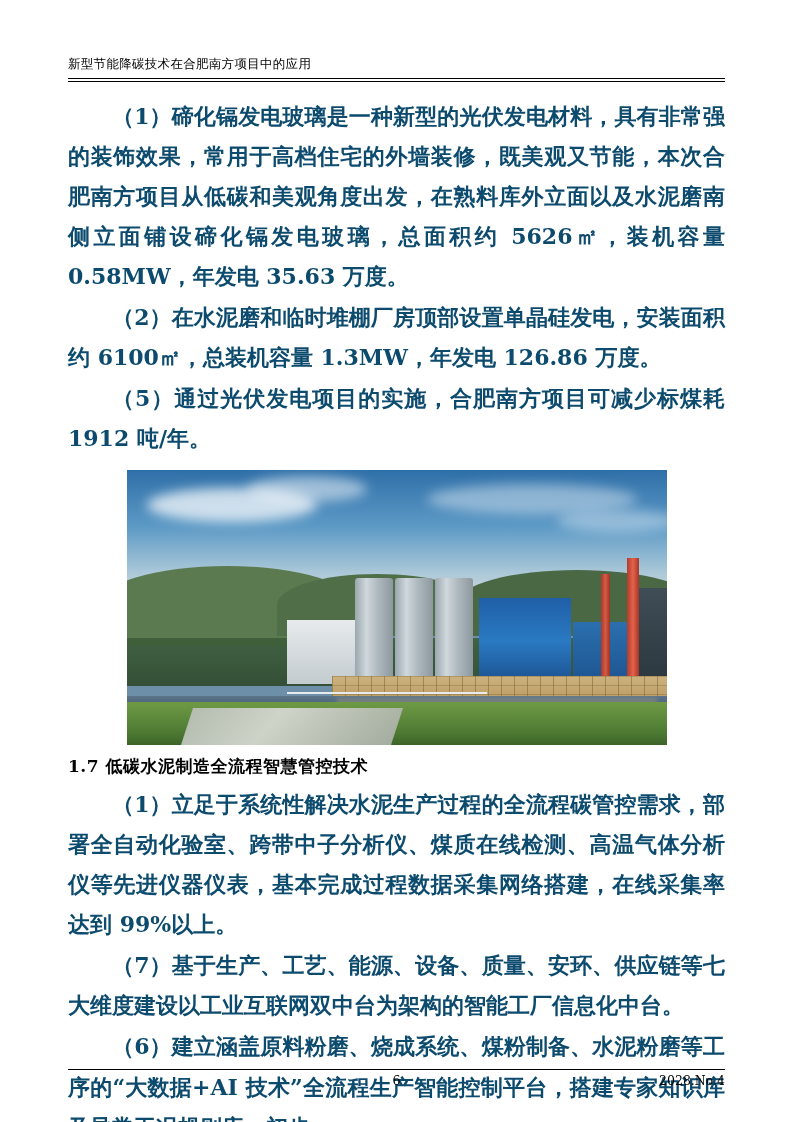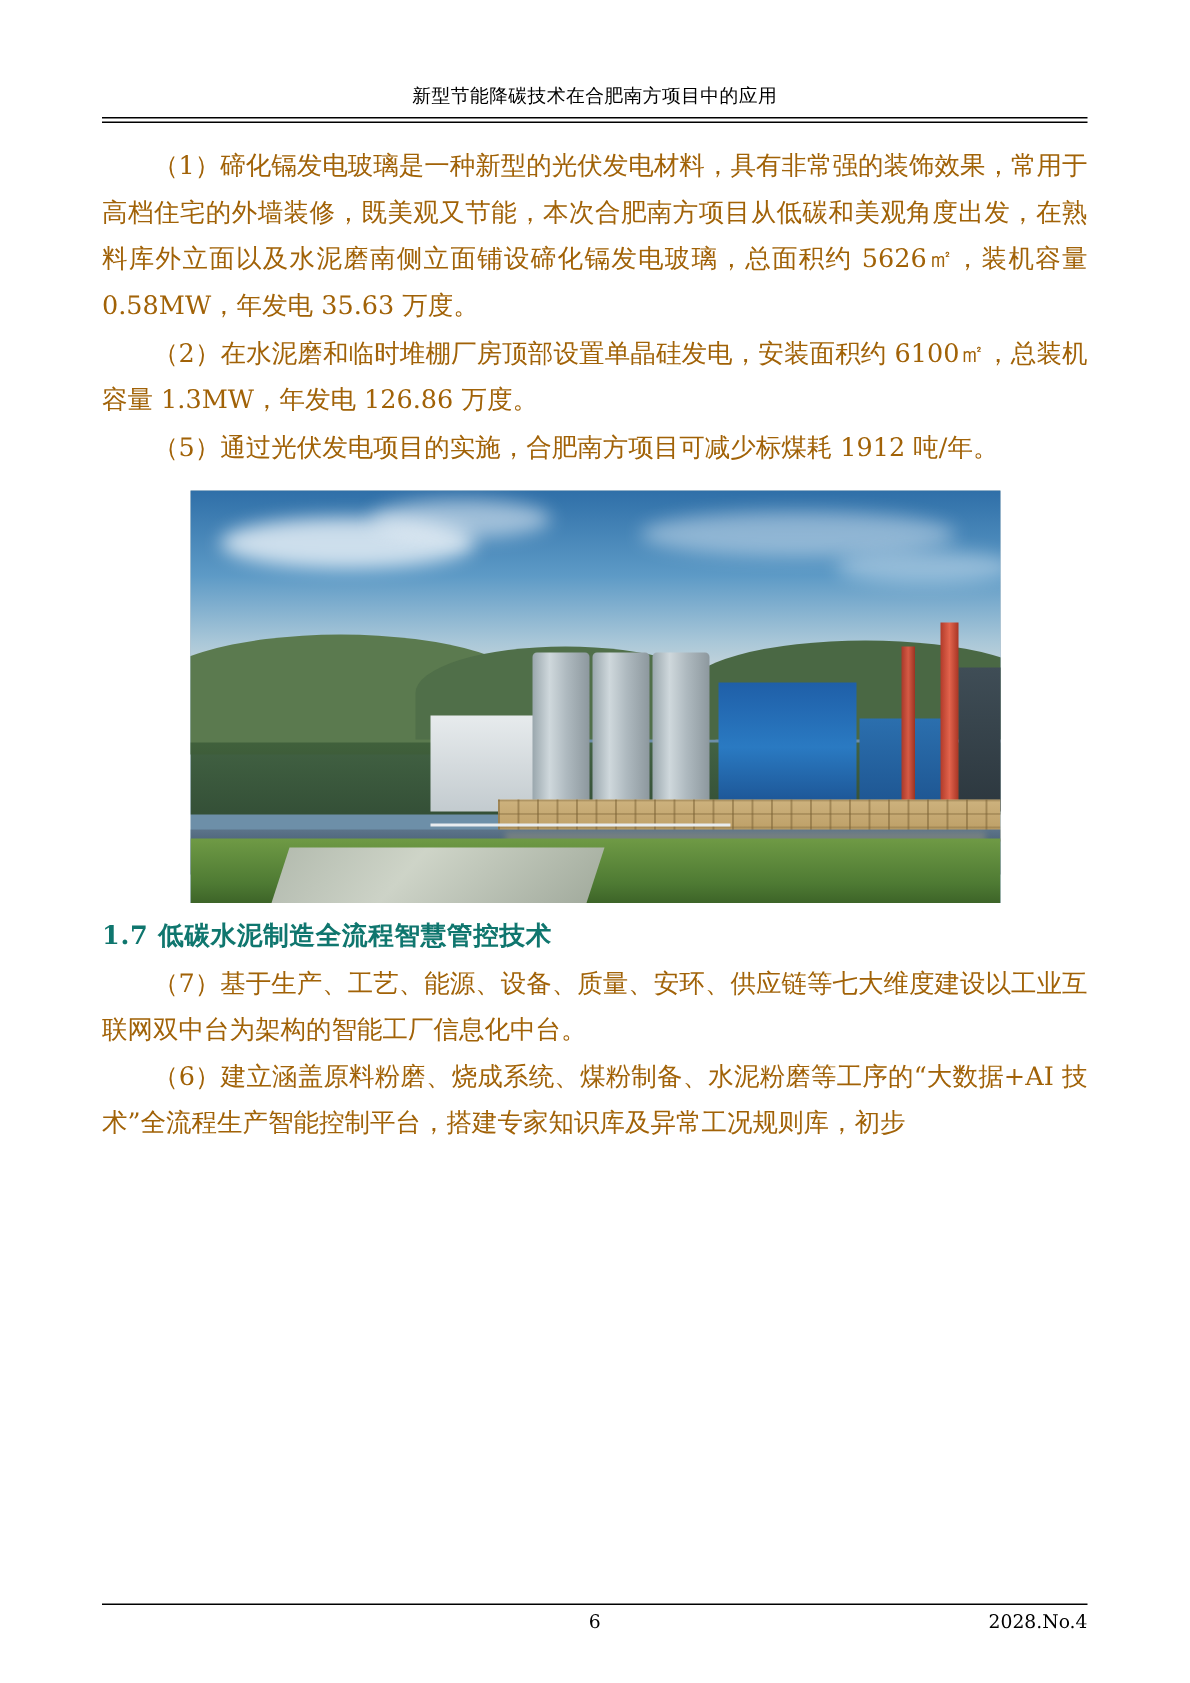--- a/index.html
+++ b/index.html
@@ -17,44 +17,44 @@
     overflow: hidden;
   }
   .content {
     position: absolute;
     left: 68px;
     right: 68px;
     top: 56px;
     bottom: 62px;
   }
   .header {
-    text-align: center;
     font-size: 12.5px;
     color: #000;
     font-family: Liberation Mono, monospace;
     letter-spacing: 0.3px;
     padding-bottom: 5px;
   }
   .header-rule {
     border-bottom: 1.6px solid #000;
     margin-bottom: 2px;
   }
   .header-rule2 {
     border-bottom: 0.8px solid #000;
     margin-bottom: 14px;
   }
   p.para {
-    font-size: 17px;
+    font-size: 22px;
     line-height: 1.82;
     margin: 0 0 1px 0;
     text-align: justify;
     text-justify: inter-ideograph;
     text-indent: 2em;
-    color: #a16207;
-    font-family: "DejaVu Serif", "Liberation Serif", serif;
+    color: #0c4a6e;
+    font-family: "DejaVu Serif", "Liberation Serif", serif;
+    font-weight: bold;
   }
   .figure-wrap {
     margin: 12px 0 10px 0;
     display: flex;
     justify-content: center;
   }
   .figure {
     width: 540px;
     height: 275px;
     position: relative;
@@ -156,21 +156,21 @@
     opacity:.95;
   }
   .rail {
     position:absolute; left: 160px; top: 222px; width: 200px; height: 14px;
     border-top: 2px solid #e8ecef; border-bottom: 2px solid #cfd6da;
   }
   h2.heading {
     font-size: 17px;
     font-weight: bold;
     margin: 8px 0 6px 0;
-    color: #0f766e;
+    color: #000000;
     letter-spacing: 0.5px;
     font-family: "DejaVu Serif", "Liberation Serif", serif;
   }
   .footer {
     position: absolute;
     left: 68px;
     right: 68px;
     bottom: 34px;
     font-size: 12.5px;
     color: #000;
@@ -231,20 +231,21 @@
         <div class="rail"></div>
         <div class="water"></div>
         <div class="water-refl"></div>
         <div class="grass"></div>
         <div class="path"></div>
       </div>
     </div>
 
     <h2 class="heading">1.7 低碳水泥制造全流程智慧管控技术</h2>
 
+    <p class="para">（1）立足于系统性解决水泥生产过程的全流程碳管控需求，部署全自动化验室、跨带中子分析仪、煤质在线检测、高温气体分析仪等先进仪器仪表，基本完成过程数据采集网络搭建，在线采集率达到 99%以上。</p>
     <p class="para">（7）基于生产、工艺、能源、设备、质量、安环、供应链等七大维度建设以工业互联网双中台为架构的智能工厂信息化中台。</p>
     <p class="para">（6）建立涵盖原料粉磨、烧成系统、煤粉制备、水泥粉磨等工序的“大数据+AI 技术”全流程生产智能控制平台，搭建专家知识库及异常工况规则库，初步</p>
 
   </div>
 
   <div class="footer">
     <div class="footer-rule"></div>
     <div class="footer-row">
       <div class="footer-left"></div>
       <div class="footer-center">6</div>

